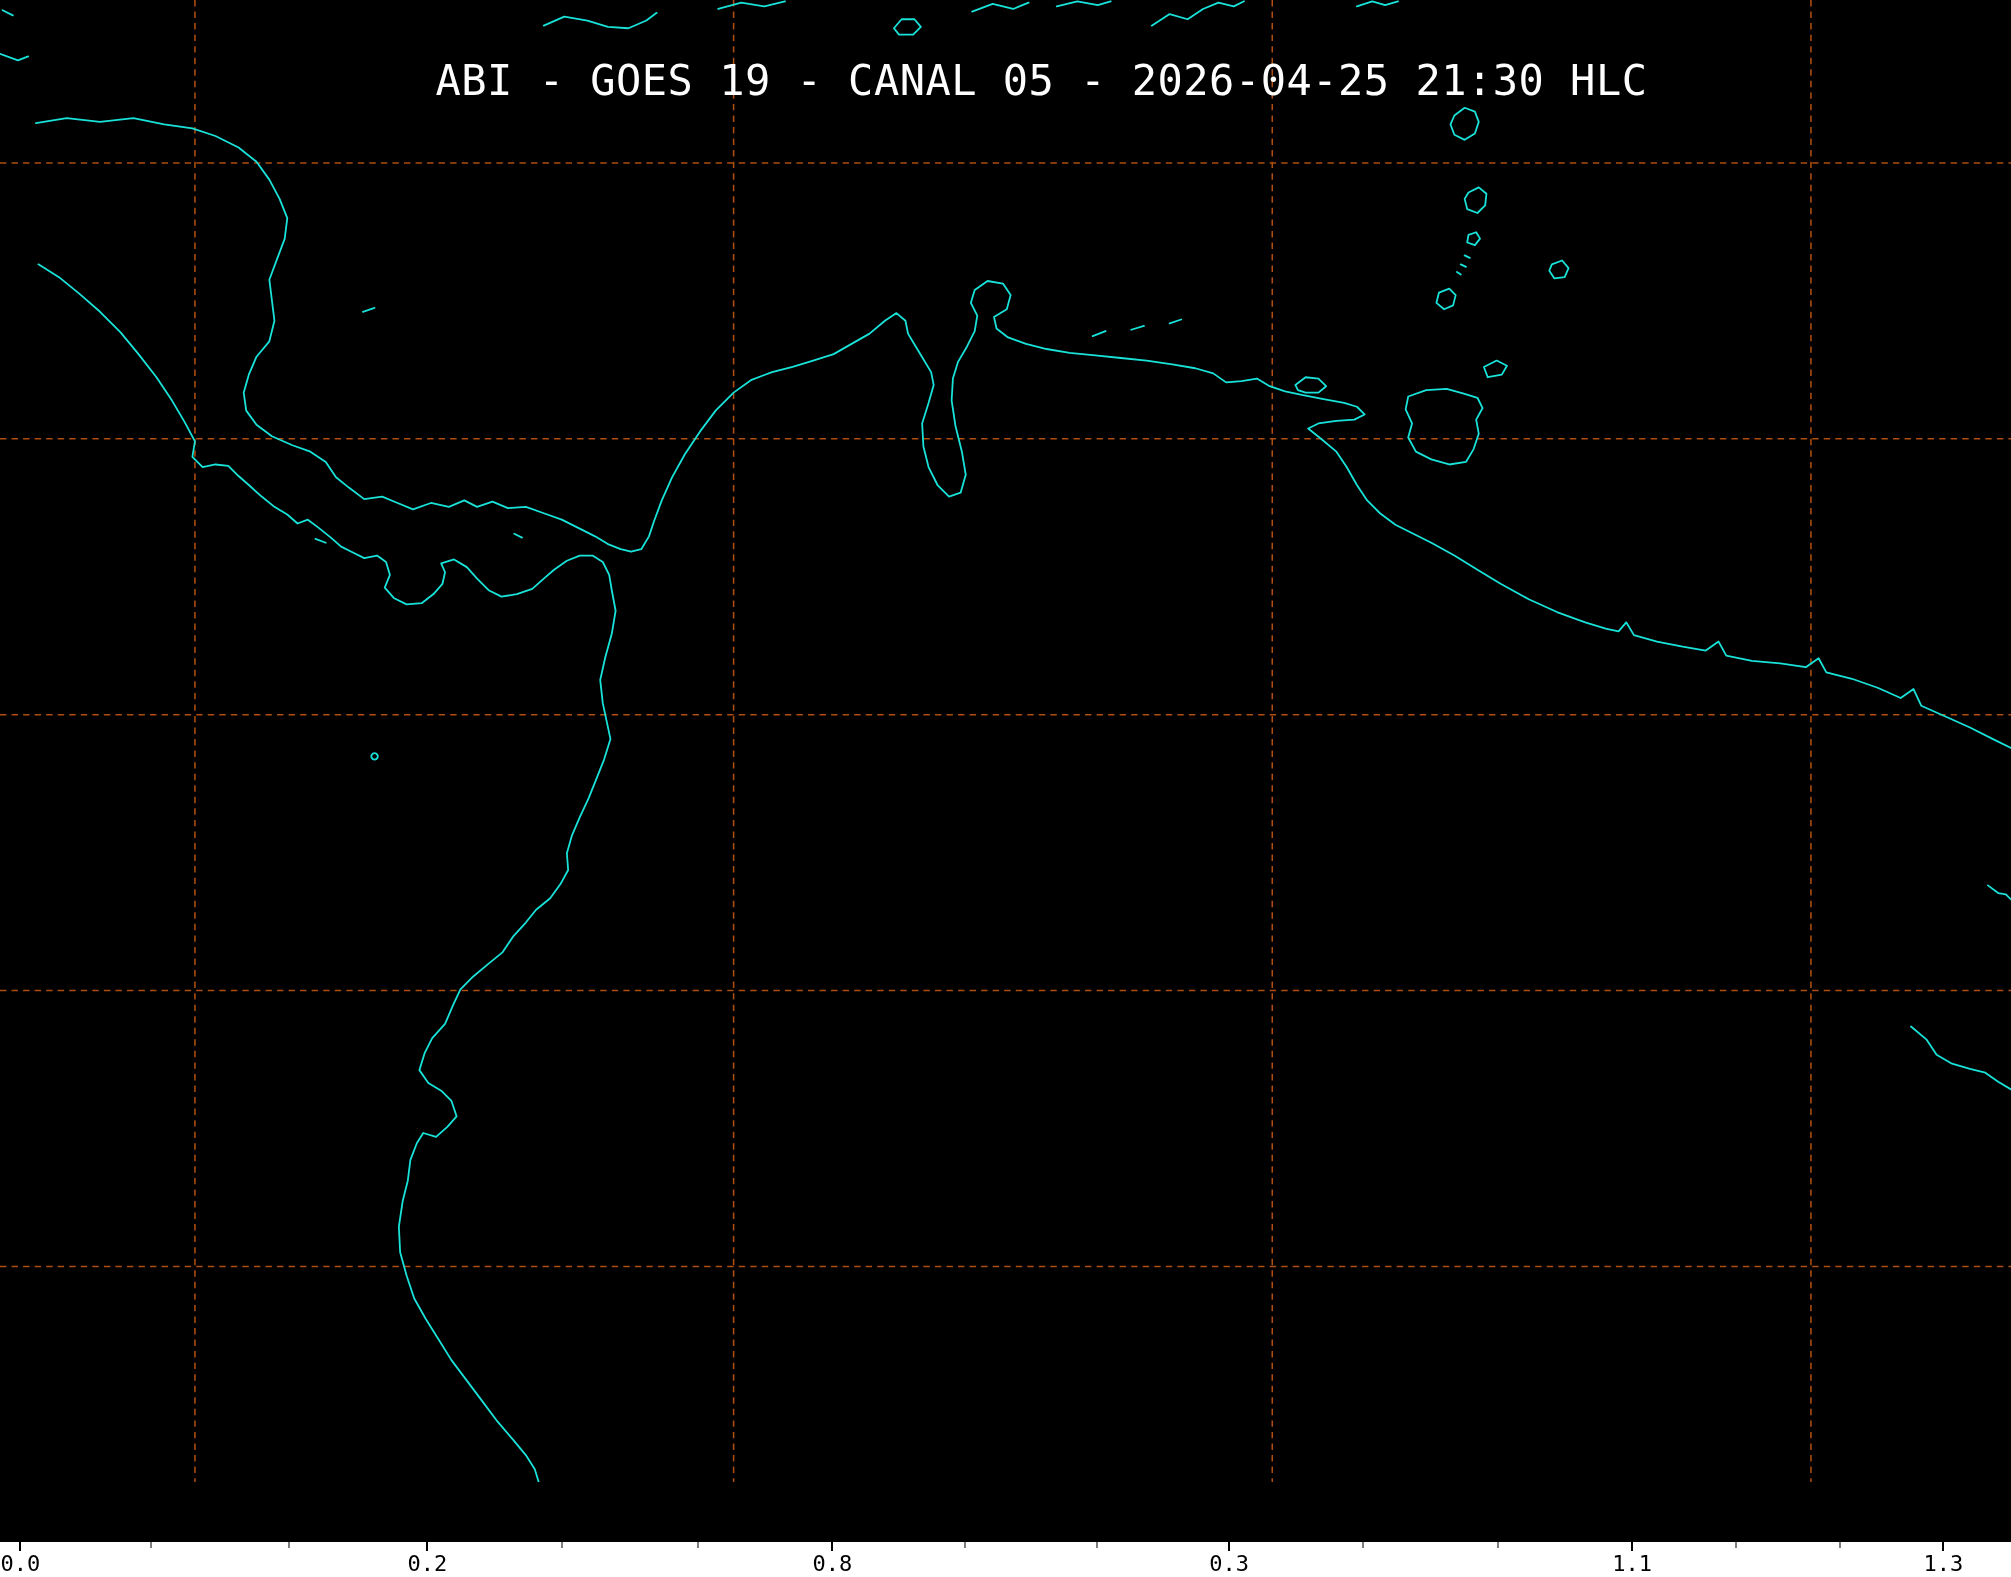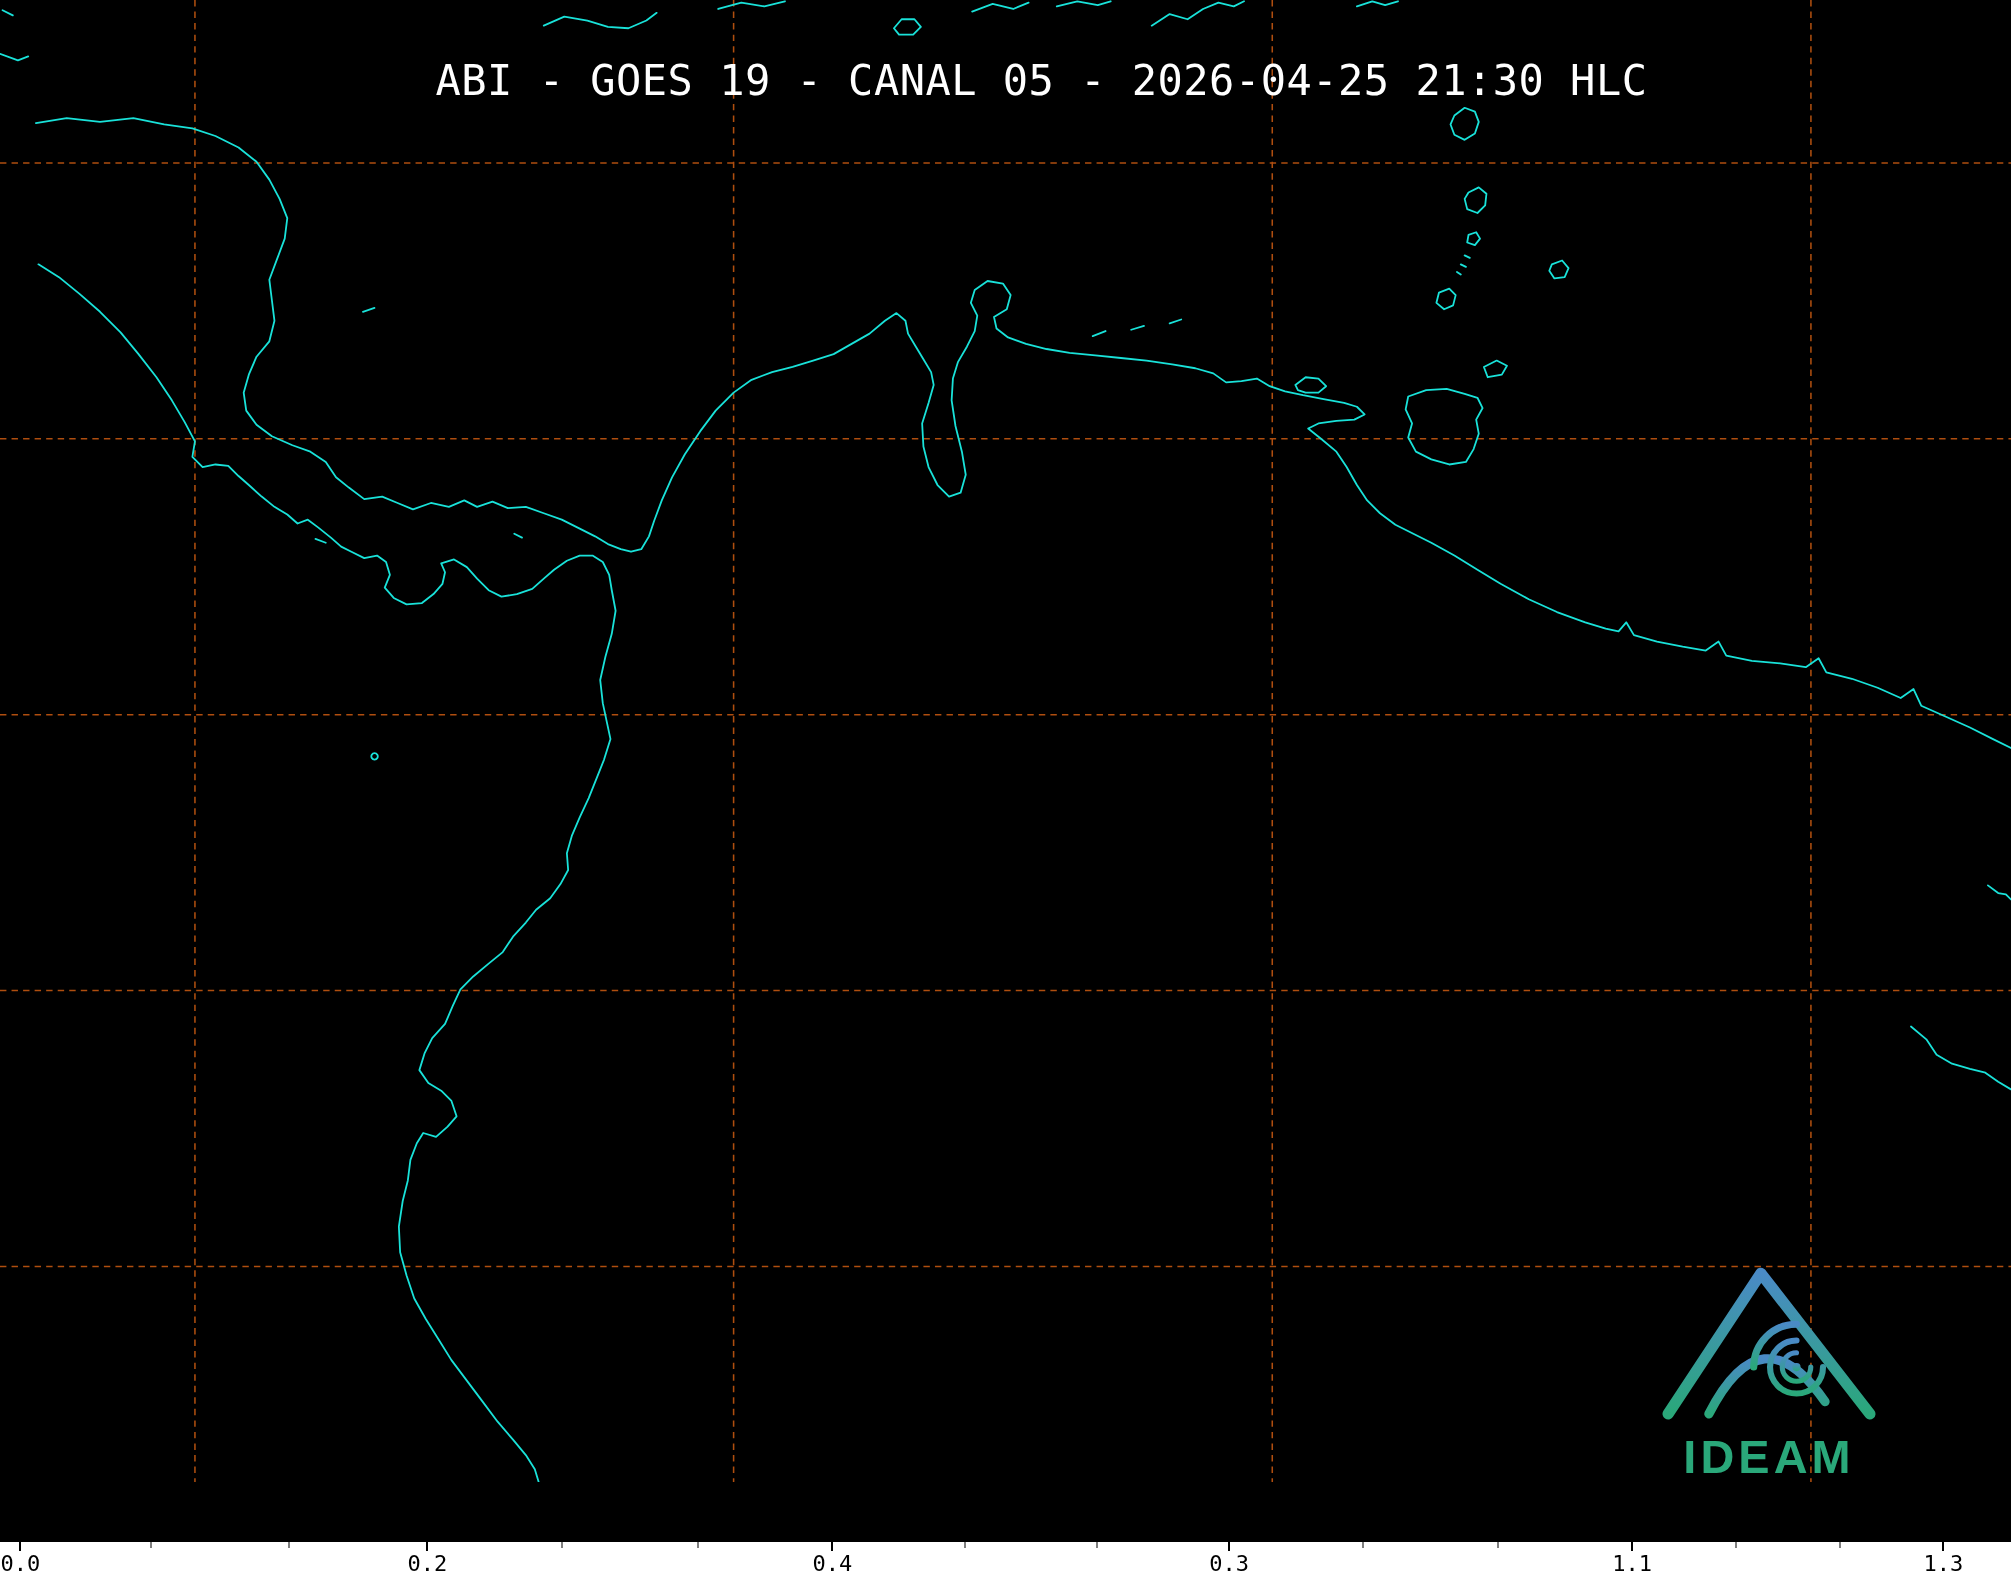--- a/index.html
+++ b/index.html
@@ -198,41 +198,20 @@
         M 283 243 l 9 -3"></path>
 
       <path d="
         M 1490 800 L 1502 810 L 1510 822 L 1522 829 L 1536 833 L 1548 836 L 1558 843 L 1568 849
         M 1550 690 L 1558 696 L 1564 697 L 1568 701"></path>
     </g>
   </svg>
 
   <div class="map-title">ABI - GOES 19 - CANAL 05 - 2026-04-25 21:30 HLC</div>
 
-  <div class="ideam-logo">
-    <svg width="214" height="236" viewBox="0 0 210 230">
-      <defs>
-        <linearGradient id="lg" x1="0" y1="0" x2="0" y2="1">
-          <stop id="lg-top" offset="0" stop-color="#4a8ac6"></stop>
-          <stop id="lg-bottom" offset="1" stop-color="#2aa87a"></stop>
-        </linearGradient>
-      </defs>
-      <g fill="none" stroke="url(#lg)" stroke-linecap="round" stroke-linejoin="round">
-        <path d="M 6 164 L 97 26 L 204 164" stroke-width="11"></path>
-        <path d="M 46 164 Q 98 62 160 152" stroke-width="9"></path>
-      </g>
-      <g fill="none" stroke="url(#lg)" stroke-linecap="round">
-        <circle cx="132" cy="118" r="4" fill="url(#lg)" stroke="none"></circle>
-        <path d="M 132 104 a 14 14 0 1 0 14 14" stroke-width="5"></path>
-        <path d="M 132 92 a 26 26 0 1 0 26 26" stroke-width="6"></path>
-        <path d="M 132 76 a 42 42 0 0 0 -42 42" stroke-width="7"></path>
-      </g>
-      <text x="105" y="222" text-anchor="middle" font-family="Liberation Sans, sans-serif" font-size="46" font-weight="bold" letter-spacing="4" fill="#2aa87a">IDEAM</text>
-    </svg>
-  </div>
 
   <div class="colorbar">
     <div class="tick-strip">
 
       <div class="tickmark major" style="left: 1%;"></div>
       <div class="tickmark major" style="left: 21%;"></div>
       <div class="tickmark major" style="left: 40.9%;"></div>
       <div class="tickmark major" style="left: 60.4%;"></div>
       <div class="tickmark major" style="left: 80.2%;"></div>
       <div class="tickmark major" style="left: 95.5%;"></div>
@@ -243,20 +222,20 @@
       <div class="tickmark minor" style="left:34.3%"></div>
       <div class="tickmark minor" style="left:47.4%"></div>
       <div class="tickmark minor" style="left:53.9%"></div>
       <div class="tickmark minor" style="left:67.0%"></div>
       <div class="tickmark minor" style="left:73.6%"></div>
       <div class="tickmark minor" style="left:85.3%"></div>
       <div class="tickmark minor" style="left:90.4%"></div>
 
       <span class="ticklabel" style="left: 1%;">0.0</span>
       <span class="ticklabel" style="left: 21%; text-align: center;">0.2</span>
-      <span class="ticklabel" style="left: 40.9%;">0.4</span>
+      <span class="ticklabel" style="left: 40.9%;">0.8</span>
       <span class="ticklabel" style="left: 60.4%;">0.3</span>
       <span class="ticklabel" style="left: 80.2%;">1.1</span>
       <span class="ticklabel" style="left: 95.5%;">1.3</span>
     </div>
   </div>
 
 </div>
 
 </body></html>

